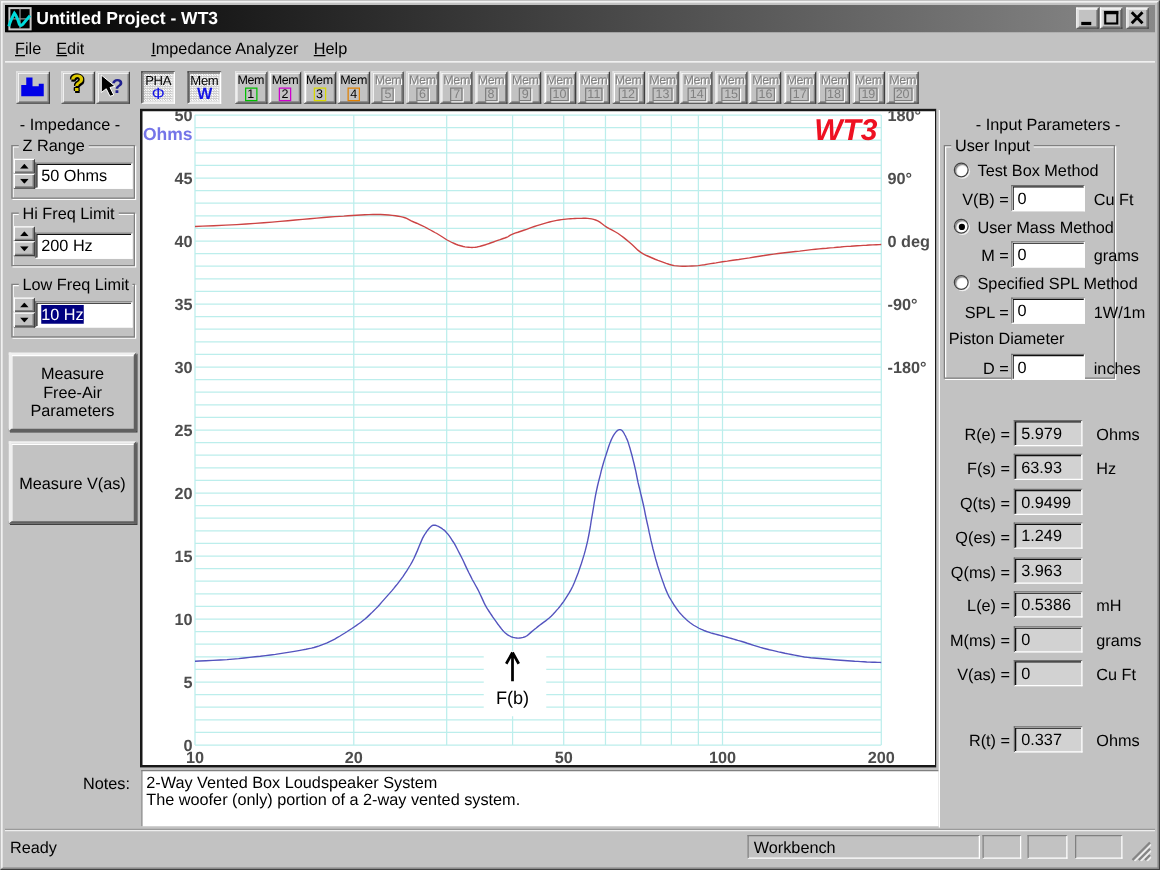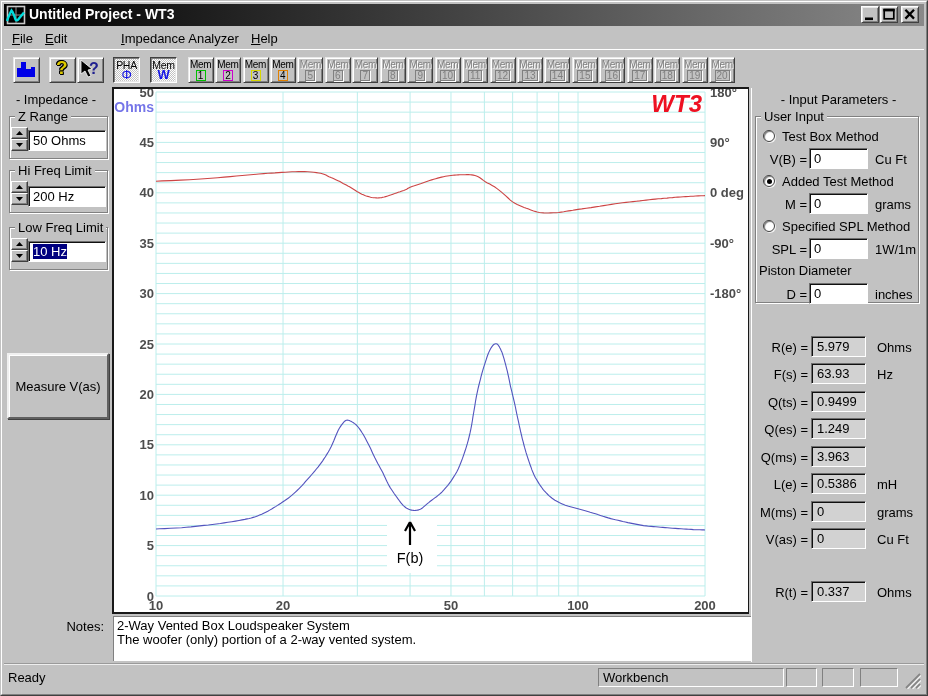--- a/index.html
+++ b/index.html
@@ -225,20 +225,21 @@
       </div>
       <div class="spb">
         <svg width="7" height="4" viewBox="0 0 7 4">
           <path d="M3.5 4 L7 0 H0 Z" fill="#000"></path>
         </svg>
       </div>
     </div>
 <div class="fld" style="left:24px;top:153px;width:78px;height:21px;">
       <span class="in"><span style="background:#000080;color:#fff;">10 Hz</span></span>
     </div>
+<div class="btn3d" style="left:3px;top:194px;width:102px;height:63px;">Measure<br>Free-Air<br>Parameters</div>
 <div class="btn3d" style="left:3px;top:265px;width:102px;height:66px;">Measure V(as)</div>
 <div style="position:absolute;left:0;top:531px;width:100px;text-align:right;">Notes:</div>
 </div>
 <div id="chart" class="abs">
     <svg width="634" height="523" viewBox="0 0 634 523" style="position:absolute;left:0;top:0;">
 <style>.al{font-family:"Liberation Sans",sans-serif;font-size:13px;font-weight:bold;fill:#4d4d4d;}</style>
 <path d="M42.0 507.00 H591.0 M42.0 496.92 H591.0 M42.0 486.84 H591.0 M42.0 476.76 H591.0 M42.0 466.68 H591.0 M42.0 456.60 H591.0 M42.0 446.52 H591.0 M42.0 436.44 H591.0 M42.0 426.36 H591.0 M42.0 416.28 H591.0 M42.0 406.20 H591.0 M42.0 396.12 H591.0 M42.0 386.04 H591.0 M42.0 375.96 H591.0 M42.0 365.88 H591.0 M42.0 355.80 H591.0 M42.0 345.72 H591.0 M42.0 335.64 H591.0 M42.0 325.56 H591.0 M42.0 315.48 H591.0 M42.0 305.40 H591.0 M42.0 295.32 H591.0 M42.0 285.24 H591.0 M42.0 275.16 H591.0 M42.0 265.08 H591.0 M42.0 255.00 H591.0 M42.0 244.92 H591.0 M42.0 234.84 H591.0 M42.0 224.76 H591.0 M42.0 214.68 H591.0 M42.0 204.60 H591.0 M42.0 194.52 H591.0 M42.0 184.44 H591.0 M42.0 174.36 H591.0 M42.0 164.28 H591.0 M42.0 154.20 H591.0 M42.0 144.12 H591.0 M42.0 134.04 H591.0 M42.0 123.96 H591.0 M42.0 113.88 H591.0 M42.0 103.80 H591.0 M42.0 93.72 H591.0 M42.0 83.64 H591.0 M42.0 73.56 H591.0 M42.0 63.48 H591.0 M42.0 53.40 H591.0 M42.0 43.32 H591.0 M42.0 33.24 H591.0 M42.0 23.16 H591.0 M42.0 13.08 H591.0 M42.0 3.00 H591.0 M42.00 507.0 V3.0 M169.03 507.0 V3.0 M243.35 507.0 V3.0 M296.07 507.0 V3.0 M336.97 507.0 V3.0 M370.38 507.0 V3.0 M398.63 507.0 V3.0 M423.10 507.0 V3.0 M444.69 507.0 V3.0 M464.00 507.0 V3.0 M591.03 507.0 V3.0" stroke="#bceeec" stroke-width="1" fill="none"></path>
 <text x="40" y="511.5" text-anchor="end" class="al">0</text>
       <text x="40" y="461.1" text-anchor="end" class="al">5</text>
       <text x="40" y="410.7" text-anchor="end" class="al">10</text>
@@ -267,27 +268,27 @@
 <rect x="273" y="432" width="50" height="52" fill="#fff"></rect>
 <path d="M296 433 L296 456 M296 433 L291 442 M296 433 L301 442" stroke="#000" stroke-width="2.2" fill="none"></path>
 <text x="296" y="474" text-anchor="middle" style="font-family:'Liberation Sans',sans-serif;font-size:14.5px;fill:#000;">F(b)</text>
 </svg>
   </div>
 <div id="notesbox" class="abs">
     <div style="position:absolute;left:3px;top:2px;line-height:14px;">2-Way Vented Box Loudspeaker System<br>The woofer (only) portion of a 2-way vented system.</div>
   </div>
 <div id="rpanel" class="abs">
 <div style="position:absolute;left:0;top:4px;width:173px;text-align:center;">- Input Parameters -</div>
-<div class="grp" style="left:3px;top:28px;width:164px;height:187px;">
+<div class="grp" style="left:3px;top:28px;width:137px;height:187px;">
       <span class="lbl">User Input</span>
     </div>
 <div class="radio" style="left:11px;top:42px;"></div>
 <span class="rt" style="left:30px;top:41px;">Test Box Method</span>
 <div class="radio sel" style="left:11px;top:87px;"></div>
-<span class="rt" style="left:30px;top:86px;">Added Test Method</span>
+<span class="rt" style="left:30px;top:86px;">User Mass Method</span>
 <div class="radio" style="left:11px;top:132px;"></div>
 <span class="rt" style="left:30px;top:131px;">Specified SPL Method</span>
 <span class="rr" style="left:0px;top:64px;width:55px;">V(B) =</span>
 <div class="fld" style="left:57px;top:60px;width:59px;height:21px;">
       <span class="in">0</span>
     </div>
 <span class="rt" style="left:123px;top:64px;">Cu Ft</span>
 <span class="rr" style="left:0px;top:109px;width:55px;">M =</span>
 <div class="fld" style="left:57px;top:105px;width:59px;height:21px;">
       <span class="in">0</span>

